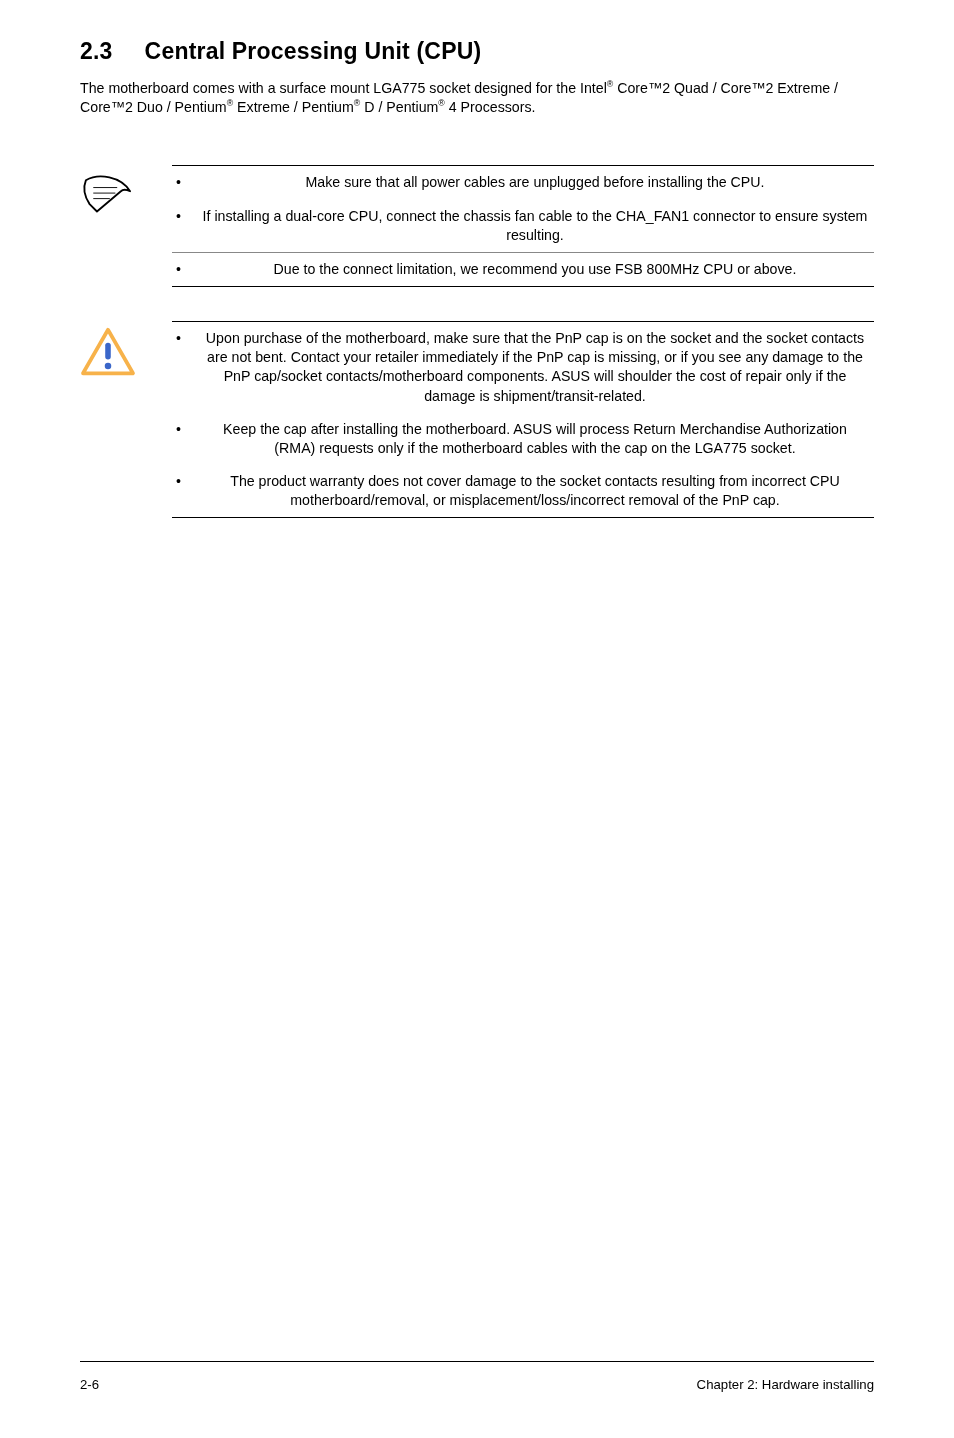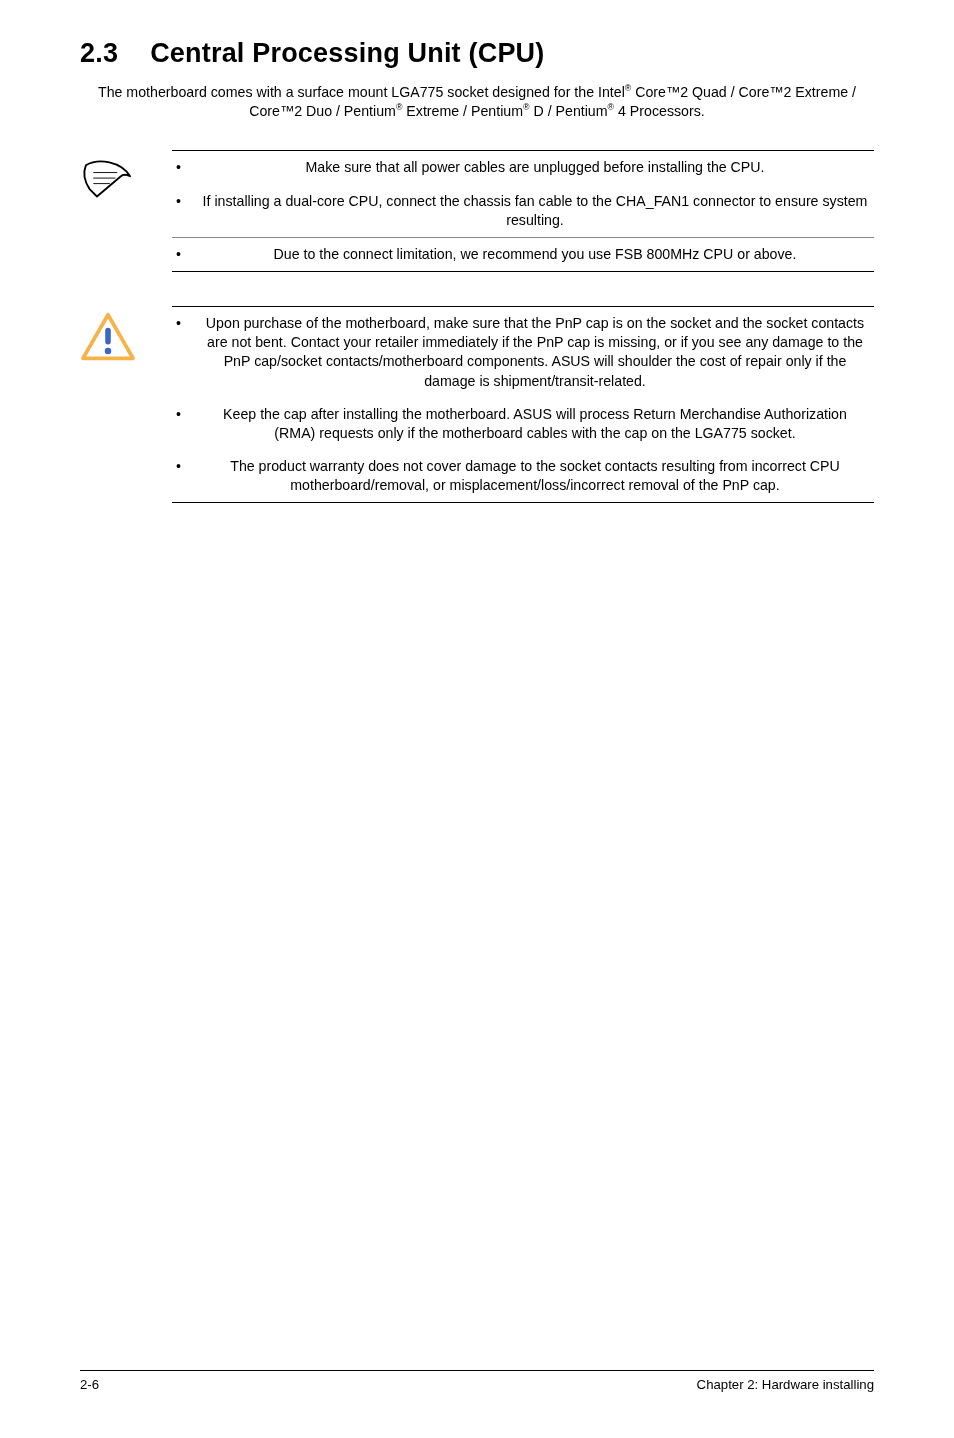--- a/index.html
+++ b/index.html
@@ -8,30 +8,29 @@
     background: #fff;
     color: #000;
     width: 954px;
     height: 1438px;
     position: relative;
     padding: 38px 80px 0 80px;
   }
   .heading {
     font-family: Verdana, Geneva, sans-serif;
     font-weight: bold;
-    font-size: 27px;
+    font-size: 23px;
     margin-bottom: 14px;
     letter-spacing: 0.2px;
   }
   .heading .num { display:inline-block; margin-right: 32px; }
   .intro {
     font-size: 14.2px;
     line-height: 1.35;
-    margin-bottom: 29px;
-    text-align: center;
+    margin-bottom: 48px;
   }
   .intro sup { font-size: 0.62em; vertical-align: super; line-height:0; }
   .note-block {
     display: flex;
     align-items: flex-start;
     gap: 34px;
     margin-bottom: 34px;
   }
   .icon-cell { width: 58px; flex: 0 0 58px; padding-top: 6px; }
   .content-cell { flex: 1; }
@@ -44,21 +43,21 @@
     line-height: 1.35;
     padding: 7px 0 7px 0;
   }
   .bullets li .dot { flex: 0 0 30px; text-align: left; padding-left: 4px; }
   .bullets li .txt { flex: 1; padding-right: 6px; text-align: center; }
   .hr-mid { border: none; border-top: 0.5px solid #888; height:0; margin: 0; }
   .footer {
     position: absolute;
     left: 80px; right: 80px; bottom: 46px;
     border-top: 1px solid #000;
-    padding-top: 6px;
+    padding-top: 15px;
     display: flex;
     justify-content: space-between;
     font-size: 13.2px;
   }
 </style>
 </head>
 <body>
 
 <h1 class="heading">
   <span class="num">2.3</span><span>Central Processing Unit (CPU)</span>

